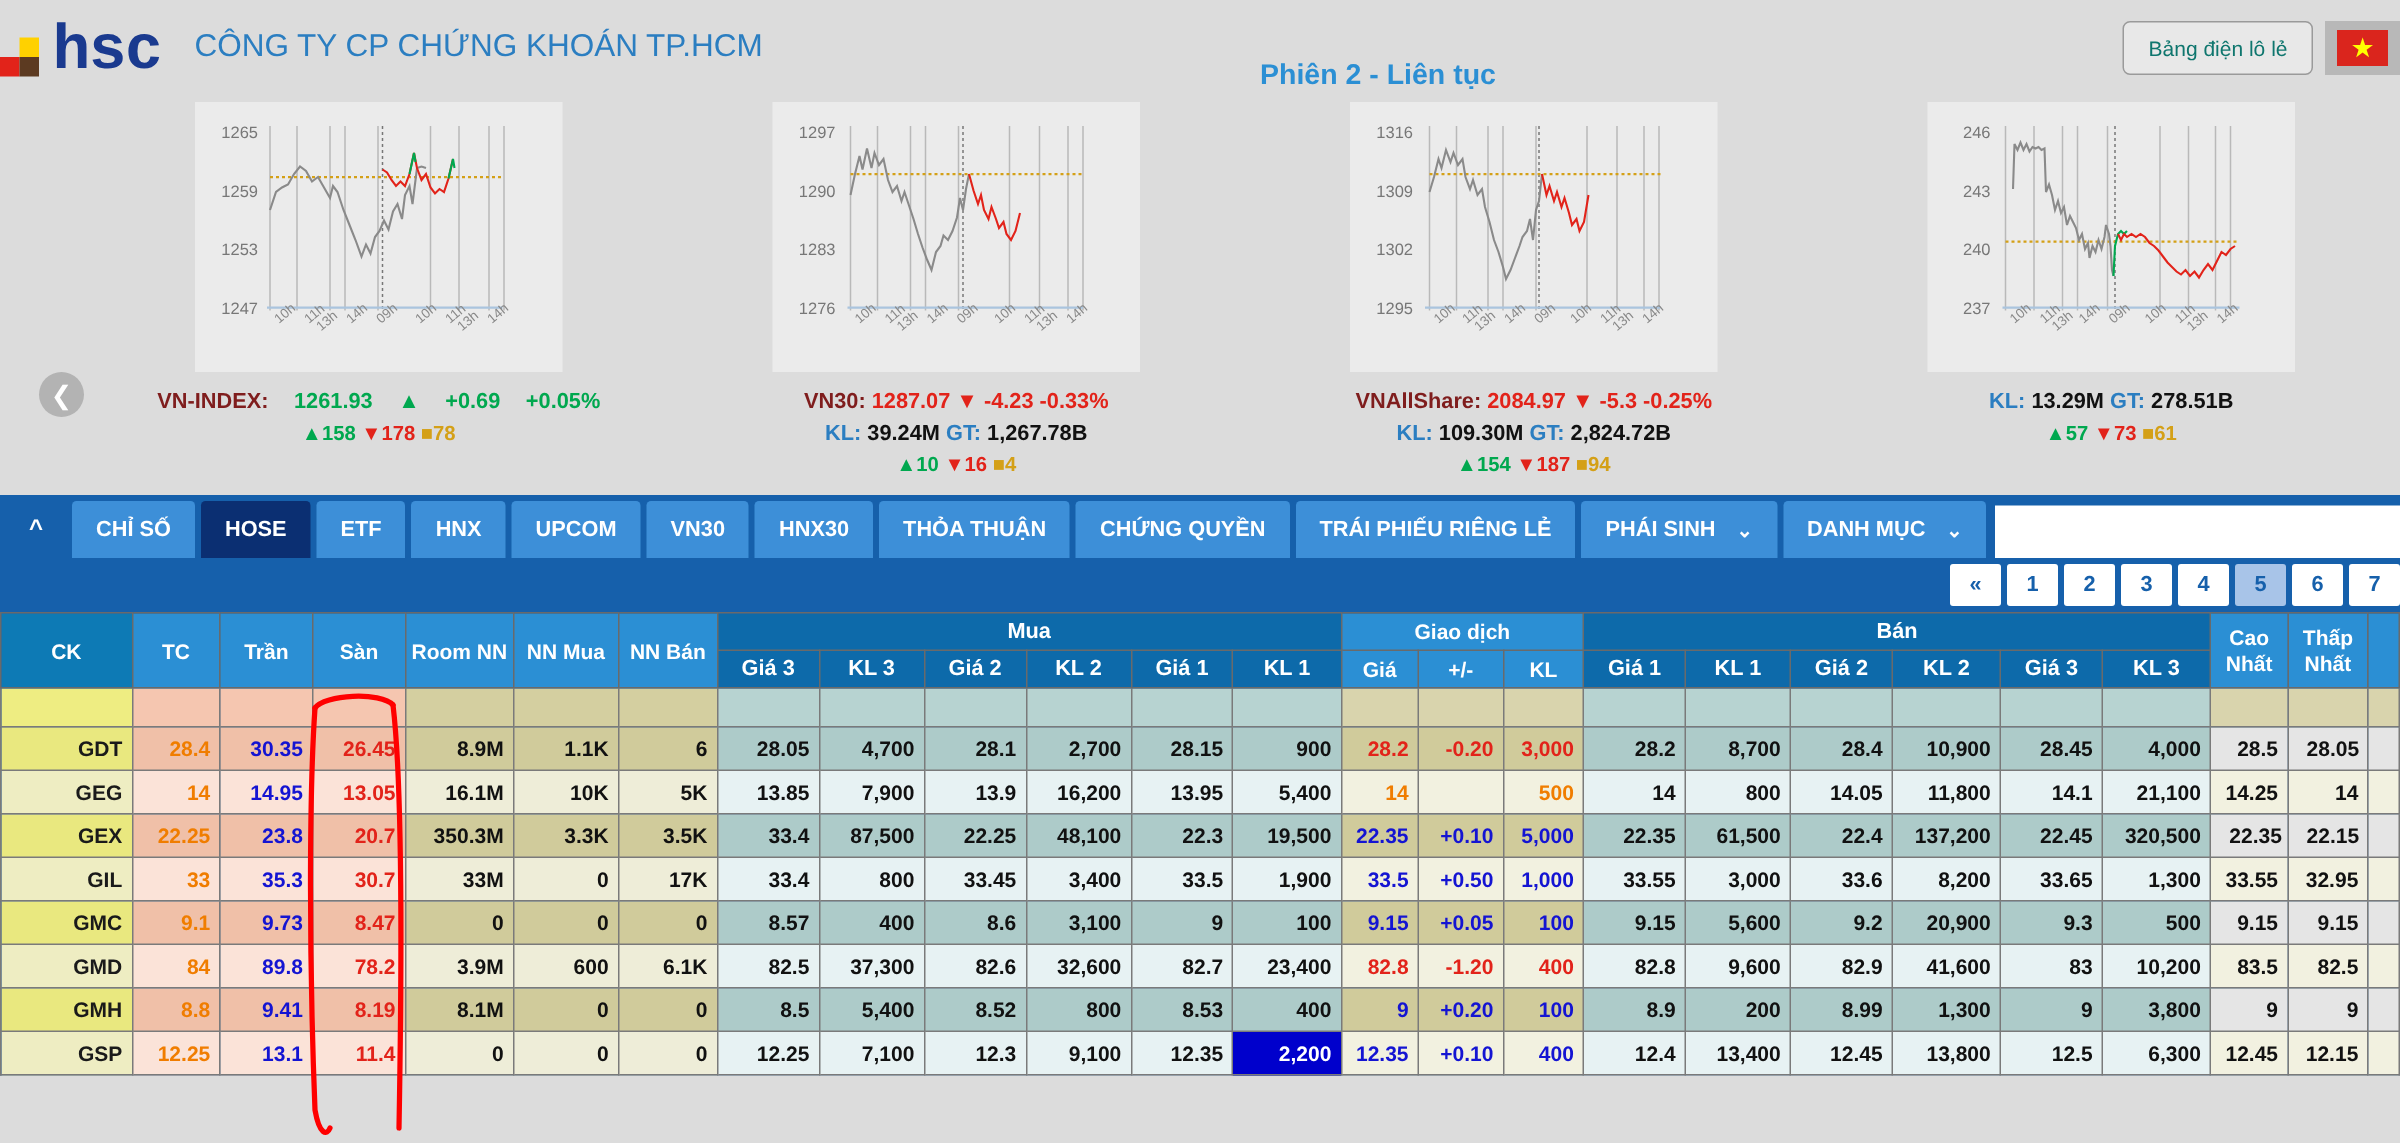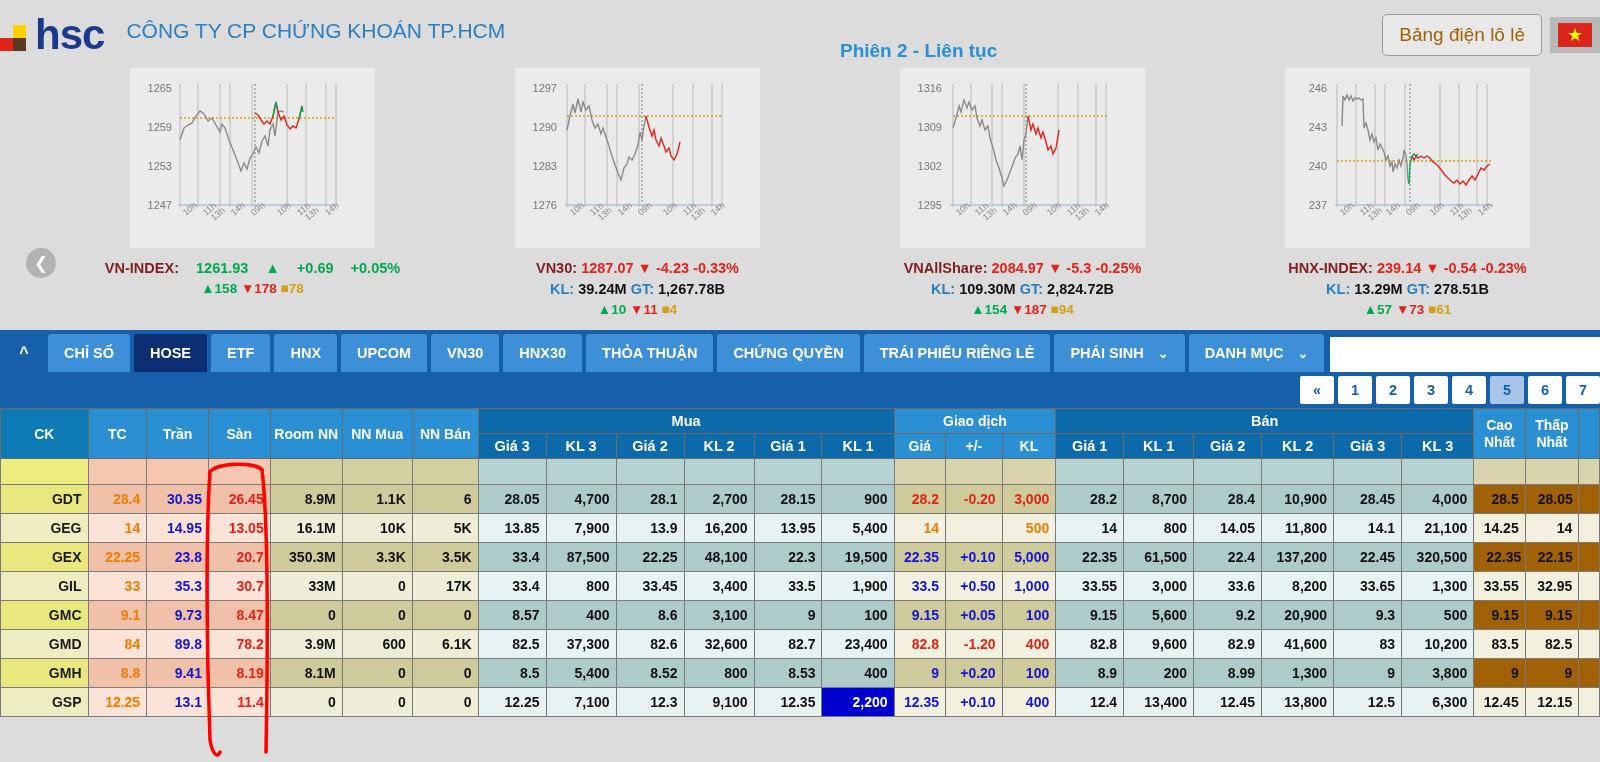--- a/index.html
+++ b/index.html
@@ -19,36 +19,36 @@
     align-items: center;
     position: relative;
   }
   .logo-wrap { display: flex; align-items: flex-end; margin-left: 0px; height: 44px; }
   .logo-dots { display: flex; align-items: flex-end; height: 100%; position: relative; width: 34px; }
   .dot { width: 13px; height: 13px; position: absolute; }
   .dot.red { background: #e2231a; left: 0px; bottom: 2px; }
   .dot.yellow { background: #ffd100; left: 13px; bottom: 15px; }
   .dot.brown { background: #5c3a21; left: 13px; bottom: 2px; }
   .logo-text {
-    font-family: Liberation Sans, sans-serif;
+    font-family: Liberation Mono, monospace;
     font-weight: bold; font-size: 42px; color: #1a3a8f;
     letter-spacing: -1px; line-height: 0.85; margin-left: 1px;
   }
   .company-name {
     color: #2b7ec1; font-size: 21px; margin-left: 22px;
     font-family: "Liberation Sans", sans-serif; white-space: nowrap;
   }
   .session-label {
     position: absolute; left: 840px; top: 40px;
     color: #2b8fd4; font-size: 19px; font-weight: bold;
   }
   .header-right { position: absolute; right: 0px; top: 14px; display: flex; align-items: center; gap: 8px; }
   .btn-odd-lot {
     background: #e8e8e8; border: 1px solid #9a9a9a; border-radius: 5px;
-    padding: 9px 16px; font-size: 19px; color: #a16207; cursor: pointer;
+    padding: 9px 16px; font-size: 14px; color: #0f766e; cursor: pointer;
     font-family: "Liberation Sans", sans-serif;
   }
   .flag-btn {
     background: #b8b8b8; border: none; padding: 6px 8px; cursor: pointer;
     display: flex; align-items: center; justify-content: center;
   }
   .flag { width: 34px; height: 24px; background: #da251d; display: flex; align-items: center; justify-content: center; }
   .flag .star { color: #ffff00; font-size: 18px; line-height: 1; }
 
   
@@ -151,21 +151,21 @@
   tr.r-even td.c-sa { background: #f0c0a8; }
   tr.r-odd  td.c-sa { background: #fbe3d8; }
   tr.r-even td.c-nn { background: #d0cb9b; }
   tr.r-odd  td.c-nn { background: #eeedd8; }
   tr.r-even td.c-mua { background: #adcbc9; }
   tr.r-odd  td.c-mua { background: #e7f2f3; }
   tr.r-even td.c-gd { background: #d0cb9b; }
   tr.r-odd  td.c-gd { background: #f2f1e0; }
   tr.r-even td.c-ban { background: #adcbc9; }
   tr.r-odd  td.c-ban { background: #e7f2f3; }
-  tr.r-even td.c-hl { background: #a16207; padding-left: 12px; }
+  tr.r-even td.c-hl { background: #e5e5e5; padding-left: 12px; }
   tr.r-odd  td.c-hl { background: #f2f1e0; }
 
   .v-ref { color: #f07d00; }   
   .v-ceil { color: #1414d2; }  
   .v-floor { color: #e2231a; } 
   .v-up { color: #1414d2; }
   .v-down { color: #e2231a; }
   .v-flat { color: #f07d00; }
   .v-black { color: #111; }
   td.hl-blue { background: #0000cc !important; color: #fff !important; }
@@ -302,21 +302,21 @@
         <span class="idx-val down">-0.33%</span>
       </div>
       <div class="idx-line2">
         <span class="lbl">KL:</span>
         <span class="num-black">39.24M</span>
         <span class="lbl">GT:</span>
         <span class="num-black">1,267.78B</span>
       </div>
       <div class="idx-line3">
         <span class="adv">▲<span>10</span></span>
-        <span class="dec">▼<span>11</span></span>
+        <span class="dec">▼<span>16</span></span>
         <span class="unc">■<span>4</span></span>
       </div>
     </div>
   </div>
 
   <div class="index-card">
     <div class="chart-box">
       <svg class="chart-svg" width="245" height="180" viewBox="0 0 245 180">
         <text x="42" y="24" font-size="11" fill="#777" text-anchor="end" font-family="Liberation Sans">1316</text>
         <text x="42" y="63" font-size="11" fill="#777" text-anchor="end" font-family="Liberation Sans">1309</text>
@@ -404,27 +404,20 @@
           <text transform="translate(104,148) rotate(-40)">14h</text>
           <text transform="translate(124,148) rotate(-40)">09h</text>
           <text transform="translate(148,148) rotate(-40)">10h</text>
           <text transform="translate(168,148) rotate(-40)">11h</text>
           <text transform="translate(176,153) rotate(-40)">13h</text>
           <text transform="translate(196,148) rotate(-40)">14h</text>
         </g>
       </svg>
     </div>
     <div class="index-info">
-      <div class="idx-line1">
-        <span class="idx-name"><span>HNX-INDEX</span>:</span>
-        <span class="idx-val down">239.14</span>
-        <span class="idx-val down">▼</span>
-        <span class="idx-val down">-0.54</span>
-        <span class="idx-val down">-0.23%</span>
-      </div>
       <div class="idx-line2">
         <span class="lbl">KL:</span>
         <span class="num-black">13.29M</span>
         <span class="lbl">GT:</span>
         <span class="num-black">278.51B</span>
       </div>
       <div class="idx-line3">
         <span class="adv">▲<span>57</span></span>
         <span class="dec">▼<span>73</span></span>
         <span class="unc">■<span>61</span></span>

